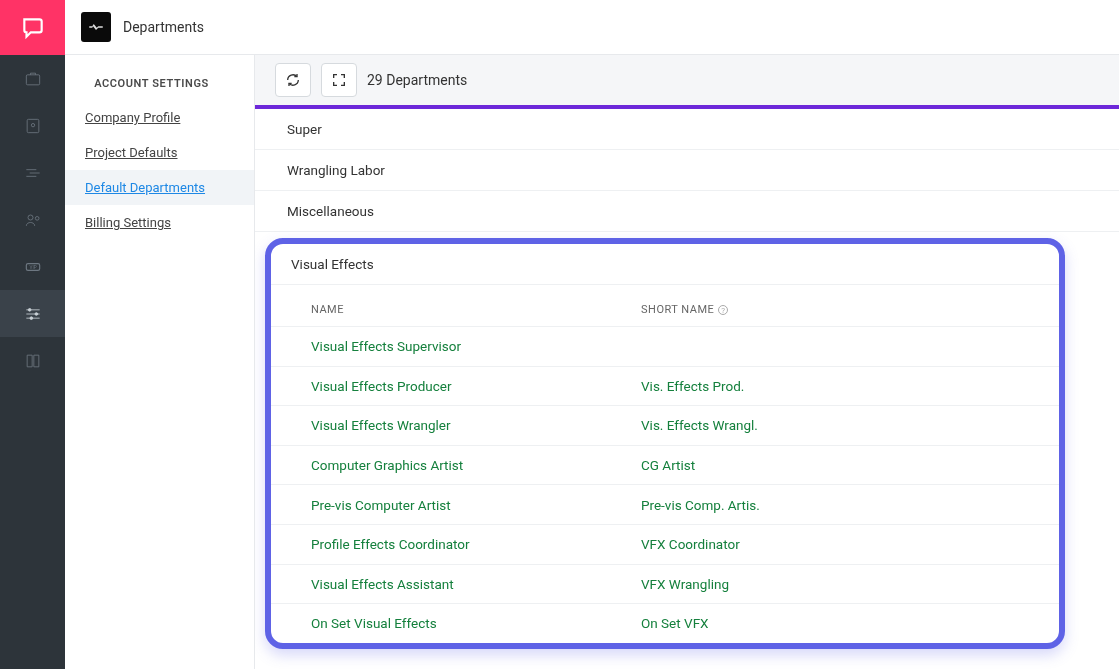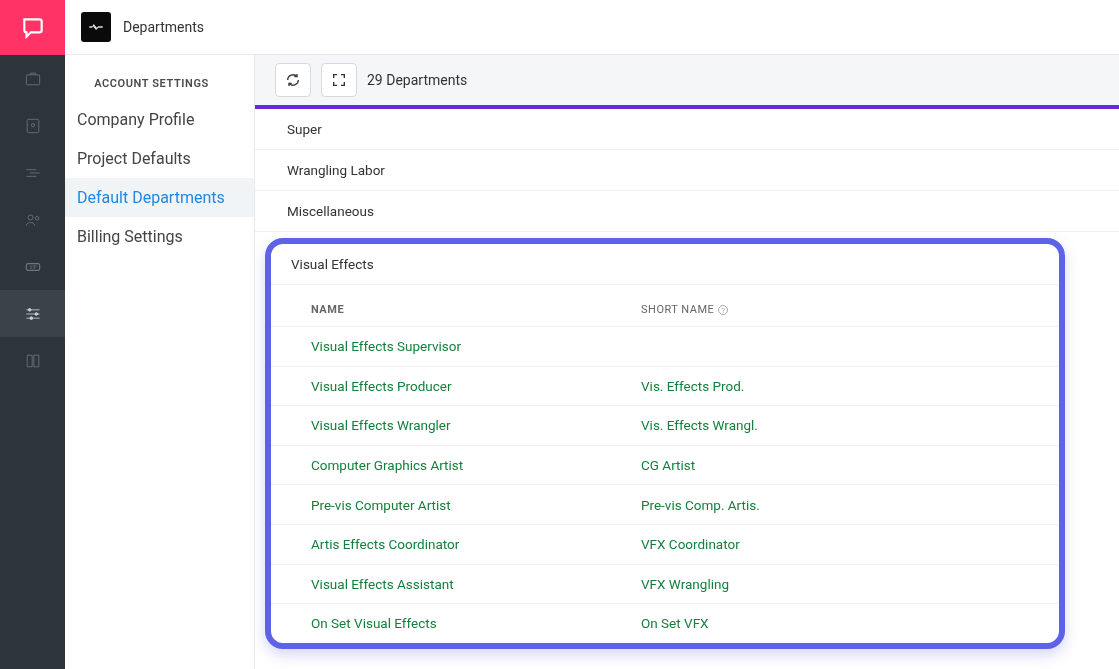--- a/index.html
+++ b/index.html
@@ -101,24 +101,25 @@
     .sidebar .section-title {
       font-size: 11px;
       letter-spacing: 0.6px;
       color: #4a4a4a;
       font-weight: 600;
       padding: 0 20px 10px 4px;
       text-align: center;
     }
     .sidebar .nav-item {
       display: block;
-      padding: 10px 12px;
-      font-size: 16px;
+      padding: 10px 20px;
+      font-size: 13px;
       color: #444;
       cursor: pointer;
+      text-decoration: underline;
     }
     .sidebar .nav-item.active {
       color: #1e88e5;
       background: #f1f4f7;
     }
 
     .content {
       flex: 1;
       background: #f5f6f8;
       display: flex;
@@ -193,21 +194,21 @@
       font-size: 13.5px;
       color: #333;
     }
     .tbl-head {
       display: flex;
       padding: 18px 20px 10px 40px;
       color: #666;
       font-size: 11px;
       letter-spacing: 0.5px;
     }
-    .tbl-head .col-name { width: 330px; font-weight: bold; }
+    .tbl-head .col-name { width: 330px; }
     .tbl-head .col-short { flex: 1; display: flex; align-items: center; gap: 4px; }
     .tbl-head .info-icon {
       display: inline-block;
       width: 10px;
       height: 10px;
       border: 1px solid #aaa;
       border-radius: 50%;
       font-size: 8px;
       line-height: 10px;
       text-align: center;
@@ -358,21 +359,21 @@
                 </div>
                 <div class="tbl-row">
                   <div class="col-name">Computer Graphics Artist</div>
                   <div class="col-short">CG Artist</div>
                 </div>
                 <div class="tbl-row">
                   <div class="col-name">Pre-vis Computer Artist</div>
                   <div class="col-short">Pre-vis Comp. Artis.</div>
                 </div>
                 <div class="tbl-row">
-                  <div class="col-name">Artis Effects Coordinator</div>
+                  <div class="col-name">Profile Effects Coordinator</div>
                   <div class="col-short">VFX Coordinator</div>
                 </div>
                 <div class="tbl-row">
                   <div class="col-name">Visual Effects Assistant</div>
                   <div class="col-short">VFX Wrangling</div>
                 </div>
                 <div class="tbl-row">
                   <div class="col-name">On Set Visual Effects</div>
                   <div class="col-short">On Set VFX</div>
                 </div>

